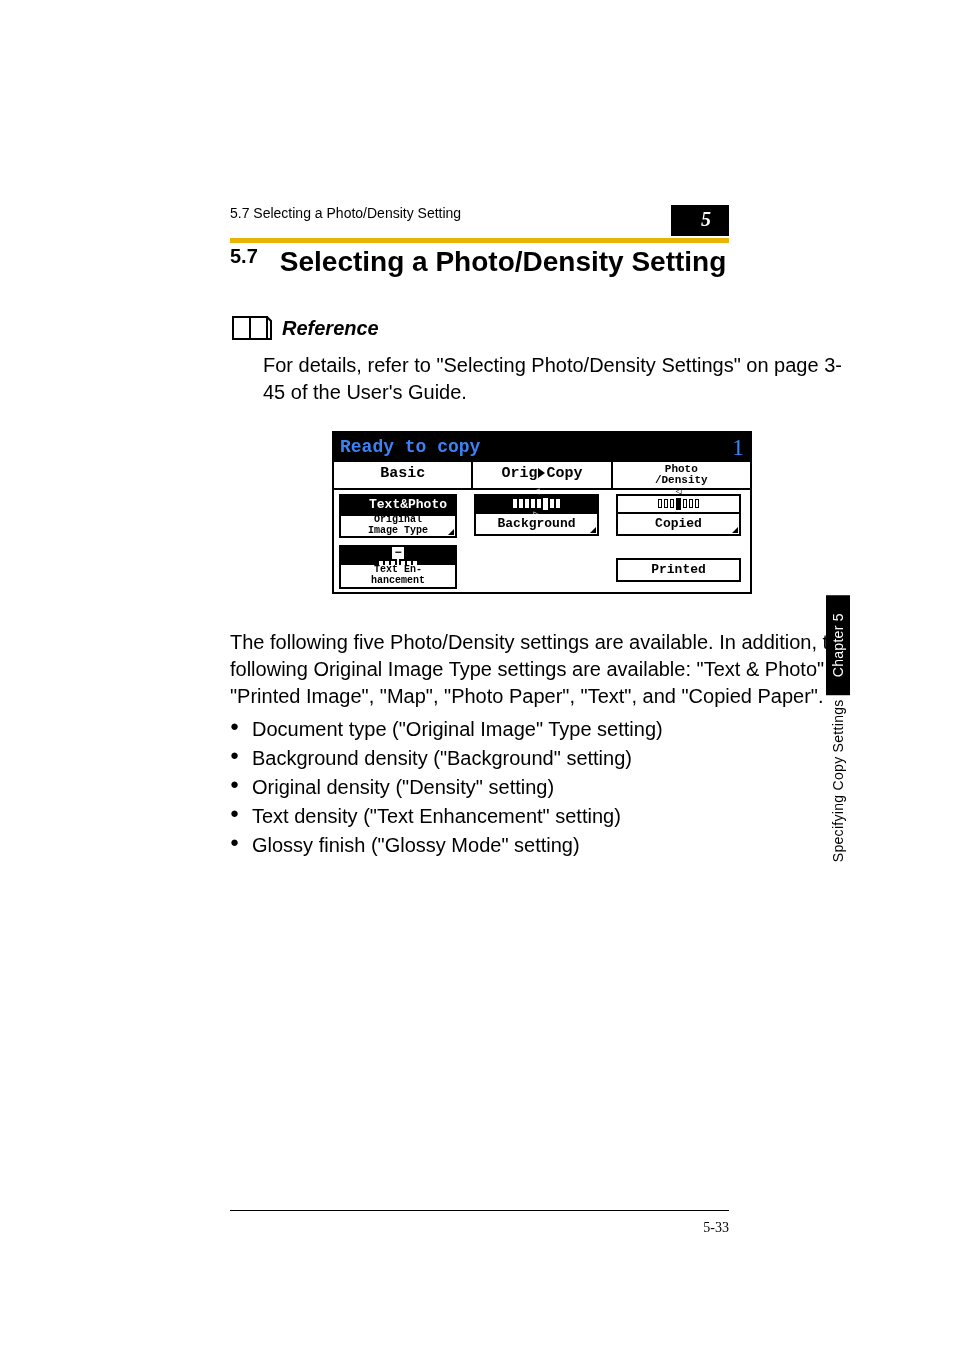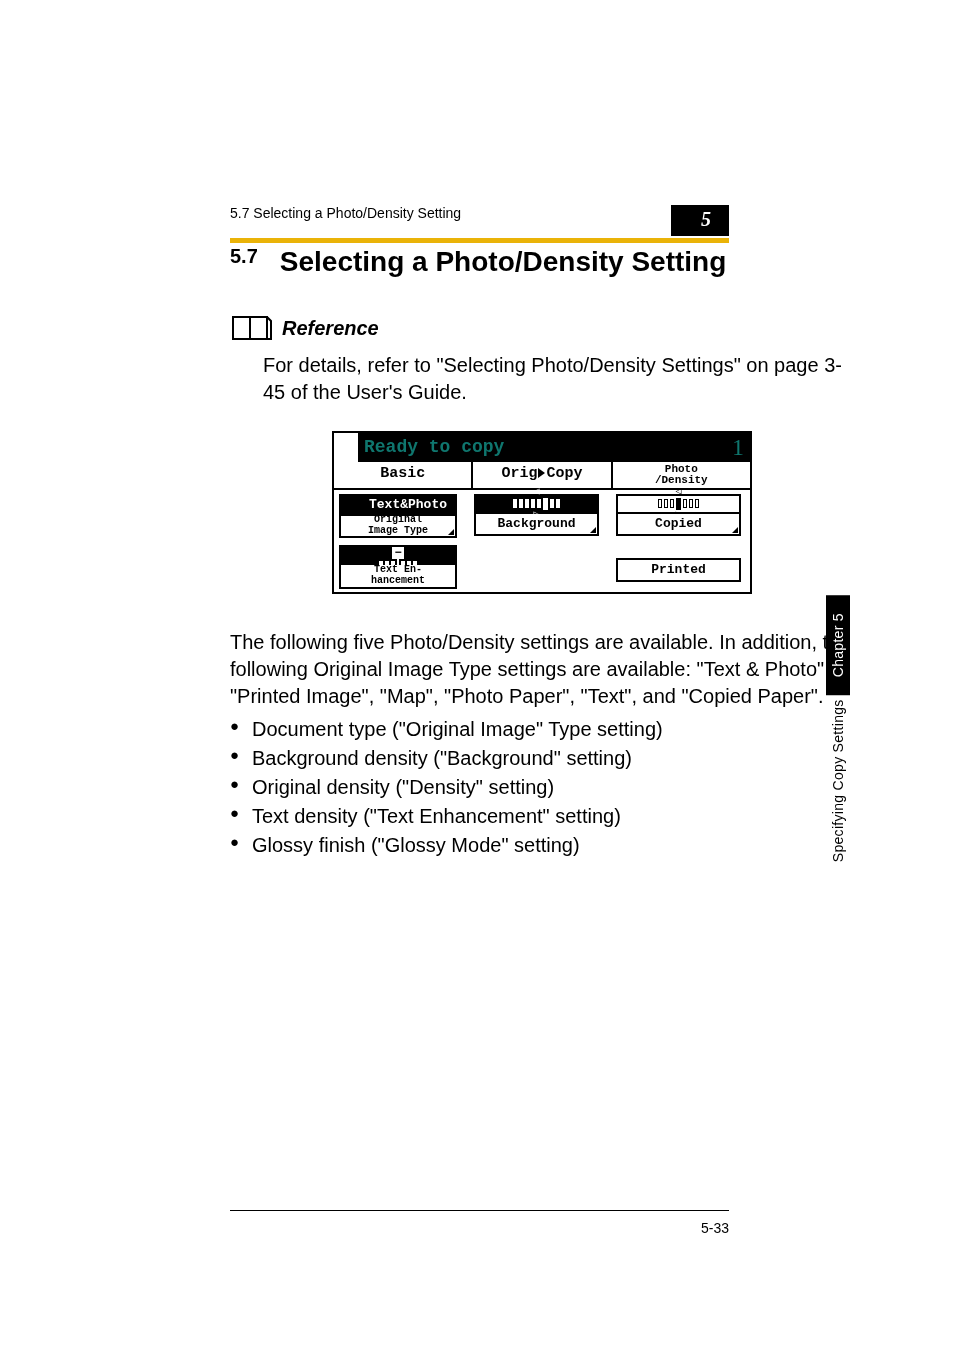--- a/index.html
+++ b/index.html
@@ -92,27 +92,26 @@
       width: 420px;
     }
     .lcd {
       border: 2px solid #000;
       background: #fff;
       font-family: "Courier New", monospace;
       font-weight: bold;
     }
     .lcd-top-row {
       background: #000;
-      color: #0f766e;
+      color: #3b82f6;
       display: flex;
       justify-content: space-between;
       align-items: center;
       padding: 1px 6px;
       font-size: 18px;
-      margin-left: 24px;
     }
     .lcd-top-number {
       font-size: 24px;
       font-family: serif;
       font-style: normal;
       font-weight: normal;
     }
     .lcd-tab-row {
       display: flex;
       border-bottom: 2px solid #000;
@@ -252,20 +251,21 @@
       left: 230px;
       right: 225px;
       bottom: 140px;
       border-top: 1px solid #000;
     }
     .page-number {
       position: absolute;
       right: 225px;
       bottom: 115px;
       font-size: 14px;
+      font-family: Liberation Serif, serif;
     }
     .side-tab {
       position: absolute;
       right: 104px;
       top: 595px;
       writing-mode: vertical-rl;
       transform: rotate(180deg);
       font-size: 14px;
       letter-spacing: 0.3px;
     }

